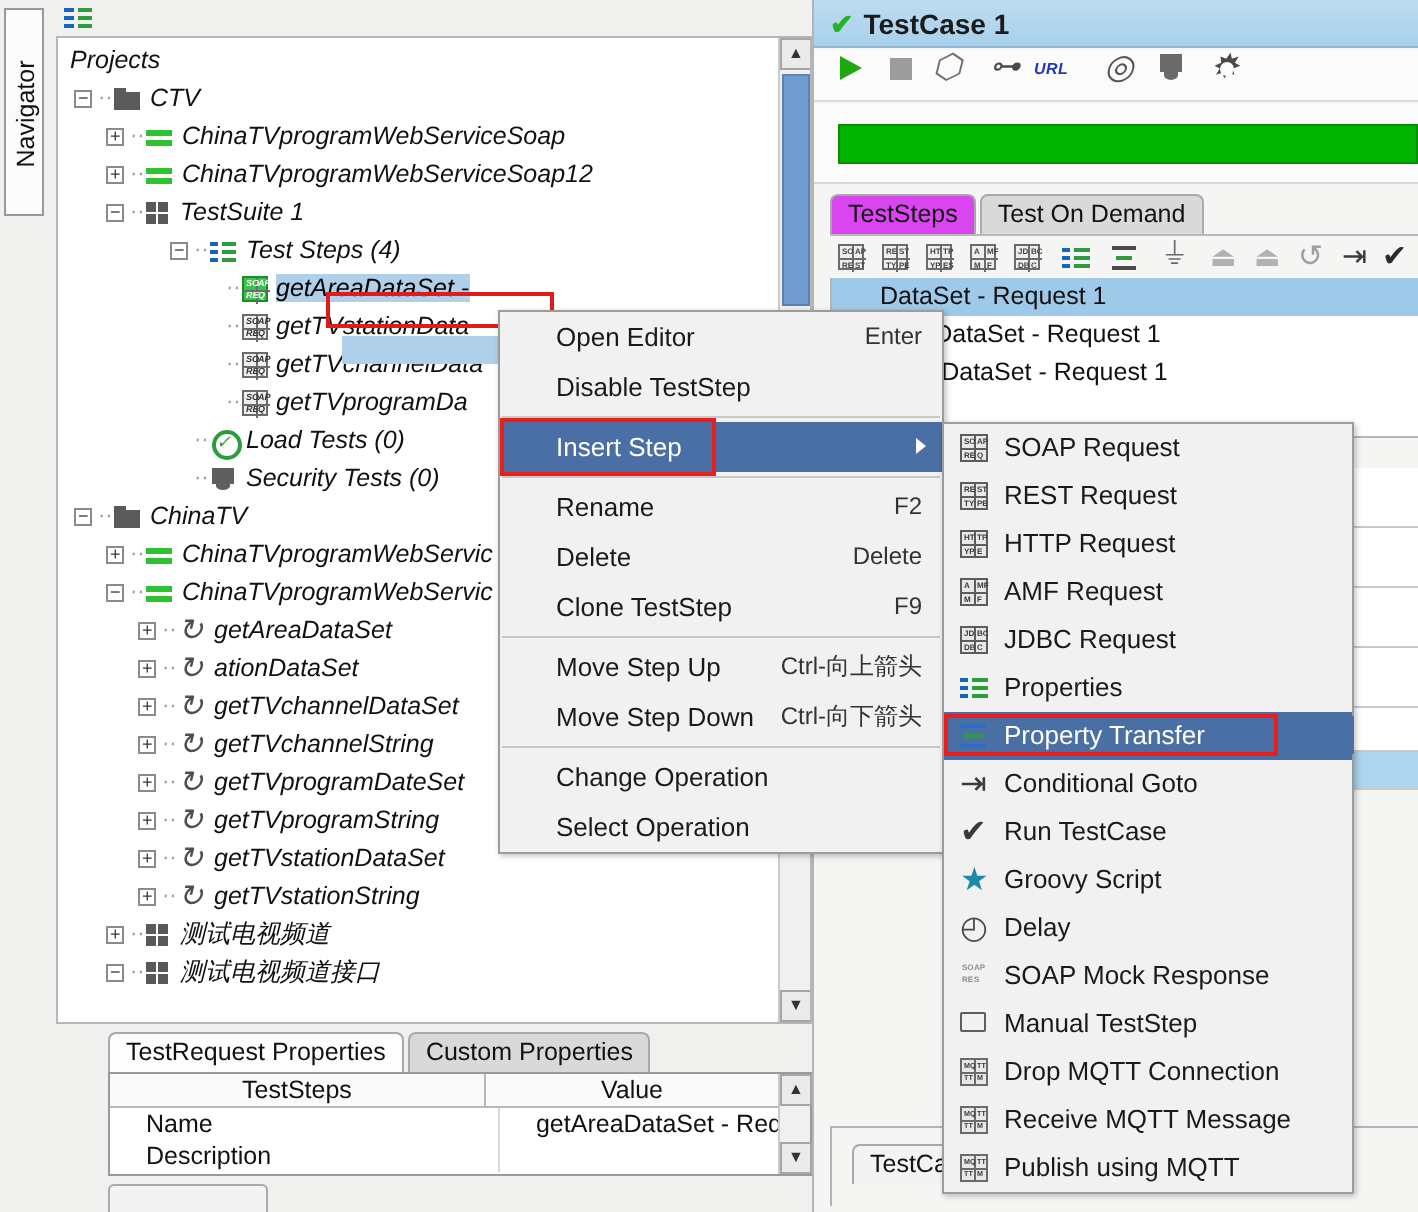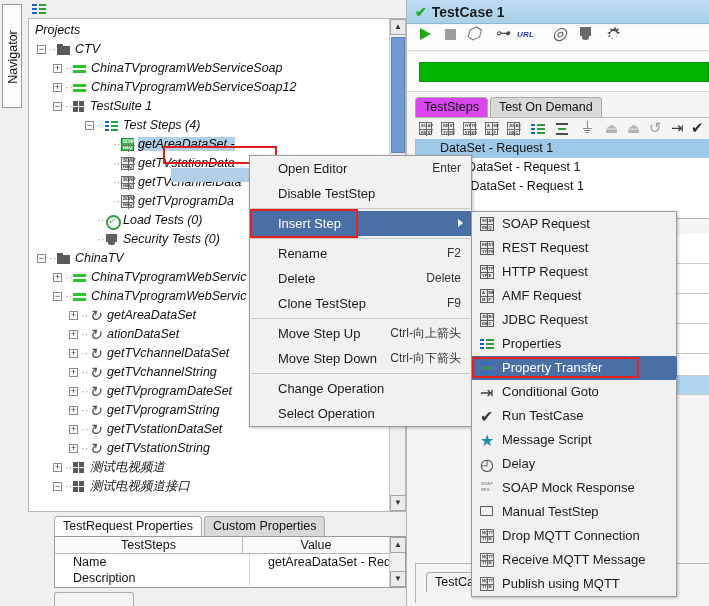--- a/index.html
+++ b/index.html
@@ -694,21 +694,21 @@
           <i class="e"></i>
           <i class="f"></i>
         </span><span>Properties</span></div>
       <div class="sub-item hl"><span class="sico si-xfer">
           <i class="t"></i>
           <i class="m"></i>
           <i class="b2"></i>
         </span><span>Property Transfer</span></div>
       <div class="sub-item"><span class="sico si-goto"></span><span>Conditional Goto</span></div>
       <div class="sub-item"><span class="sico si-check"></span><span>Run TestCase</span></div>
-      <div class="sub-item"><span class="sico si-star"></span><span>Message Script</span></div>
+      <div class="sub-item"><span class="sico si-star"></span><span>Groovy Script</span></div>
       <div class="sub-item"><span class="sico si-clock"></span><span>Delay</span></div>
       <div class="sub-item"><span class="sico si-mock">
           <b>SO</b>
           <b>AP</b>
           <b>RE</b>
           <b>S</b>
         </span><span>SOAP Mock Response</span></div>
       <div class="sub-item"><span class="sico si-manual"></span><span>Manual TestStep</span></div>
       <div class="sub-item"><span class="sico si-mqtt">
           <b>MQ</b>

